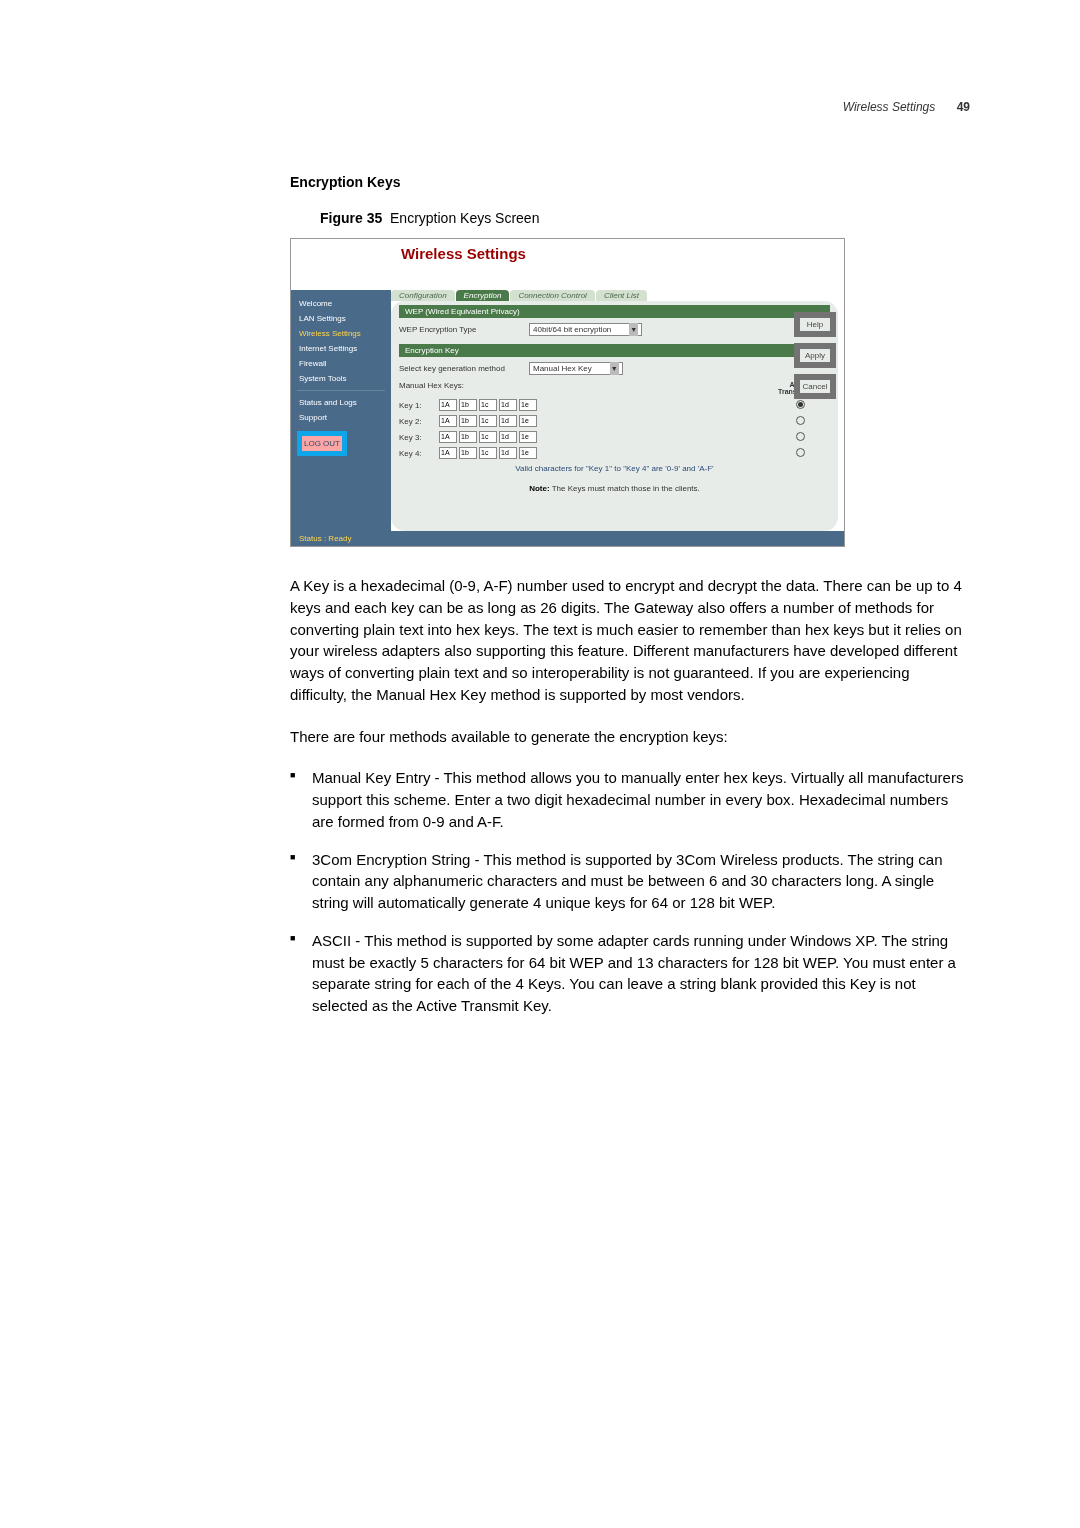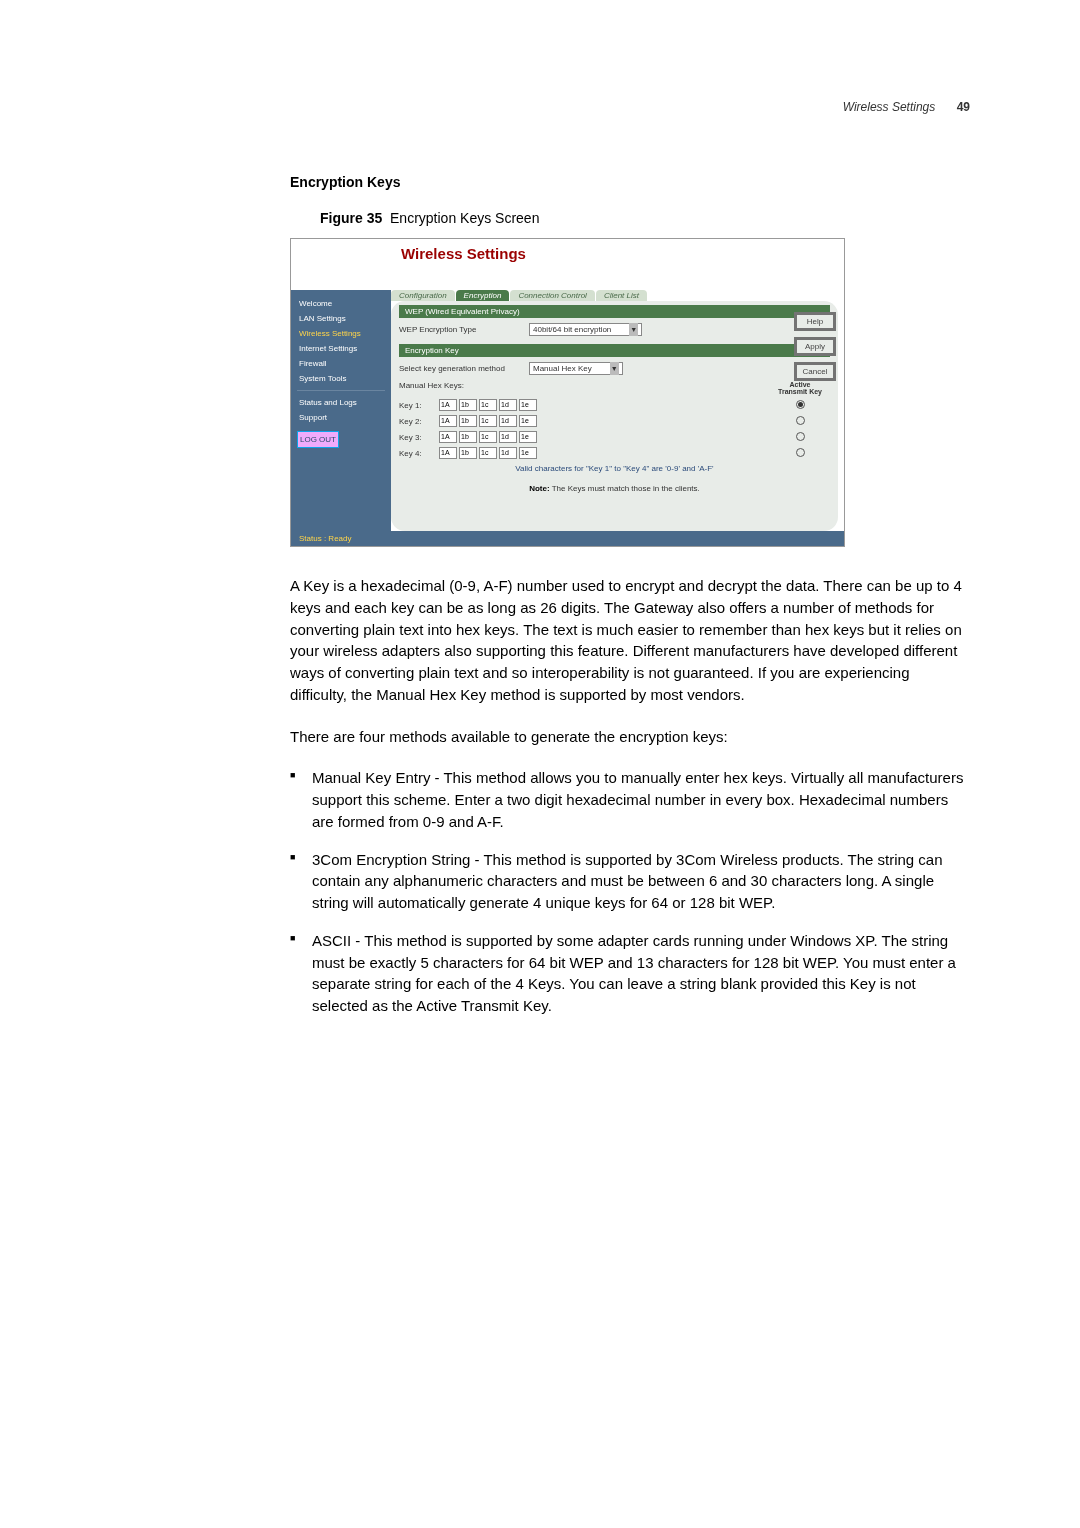--- a/index.html
+++ b/index.html
@@ -78,23 +78,23 @@
     }
     .ss-sidebar .sb-active {
       color: #ffd54a;
     }
     .ss-sidebar hr {
       border: none;
       border-top: 1px solid #6a85a0;
       margin: 4px 0;
     }
     .ss-logout {
-      background: #f0abfc;
+      background: #fca5a5;
       color: #2a4a6a;
-      border: 1px solid #0ea5e9;
+      border: 5px solid #0ea5e9;
       padding: 2px 6px;
       margin-top: 6px;
       display: inline-block;
       font-size: 8px;
     }
     .ss-main {
       flex: 1;
       padding: 0 6px 0 0;
       position: relative;
     }
@@ -233,21 +233,21 @@
     .ss-buttons {
       position: absolute;
       right: 8px;
       top: 22px;
       display: flex;
       flex-direction: column;
       gap: 6px;
     }
     .ss-btn {
       background: #e8ece8;
-      border: 3px solid #737373;
+      border: 6px solid #737373;
       padding: 2px 0;
       width: 42px;
       text-align: center;
       font-size: 8px;
       color: #444;
     }
     .ss-status {
       background: #4a6a8a;
       color: #ffd54a;
       padding: 3px 8px;

